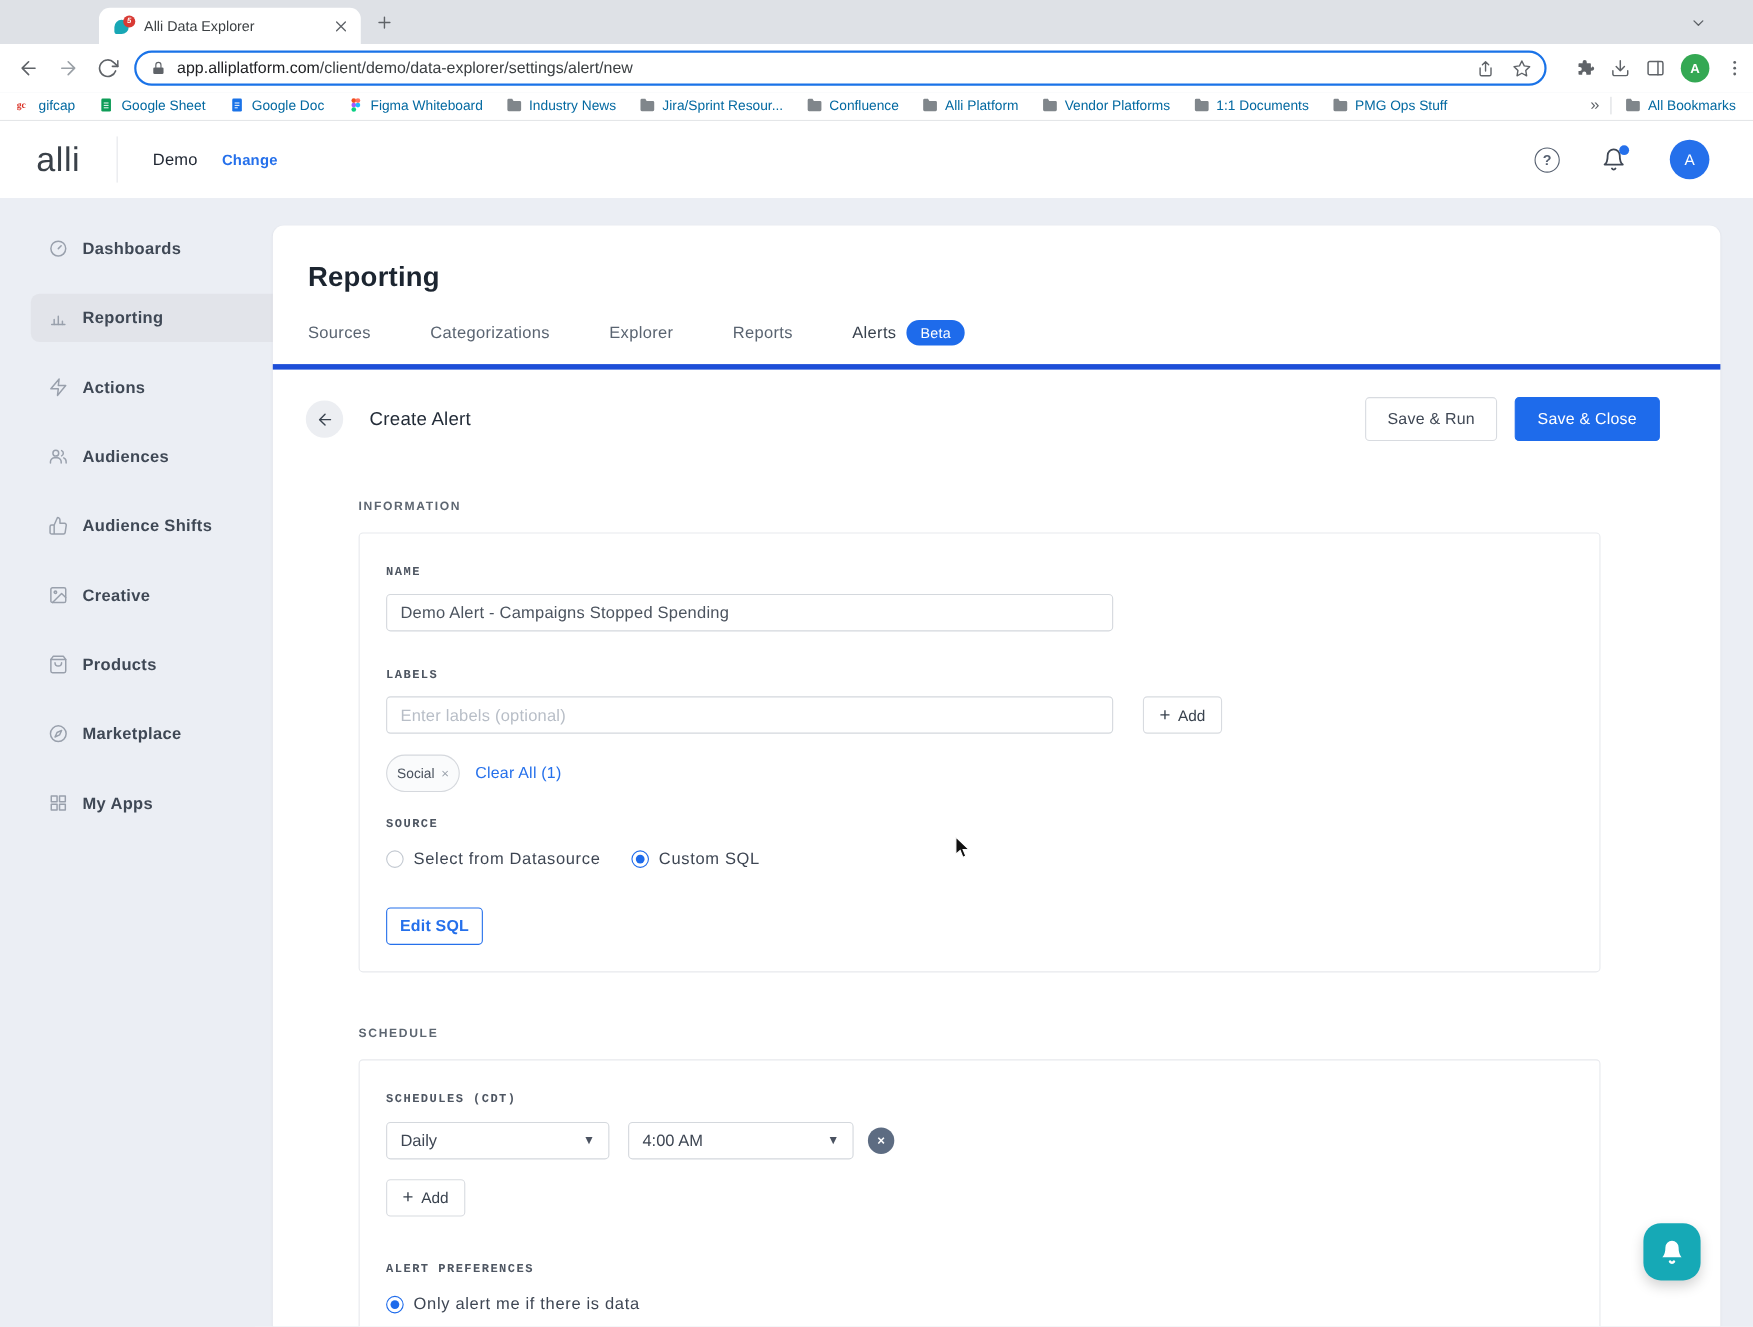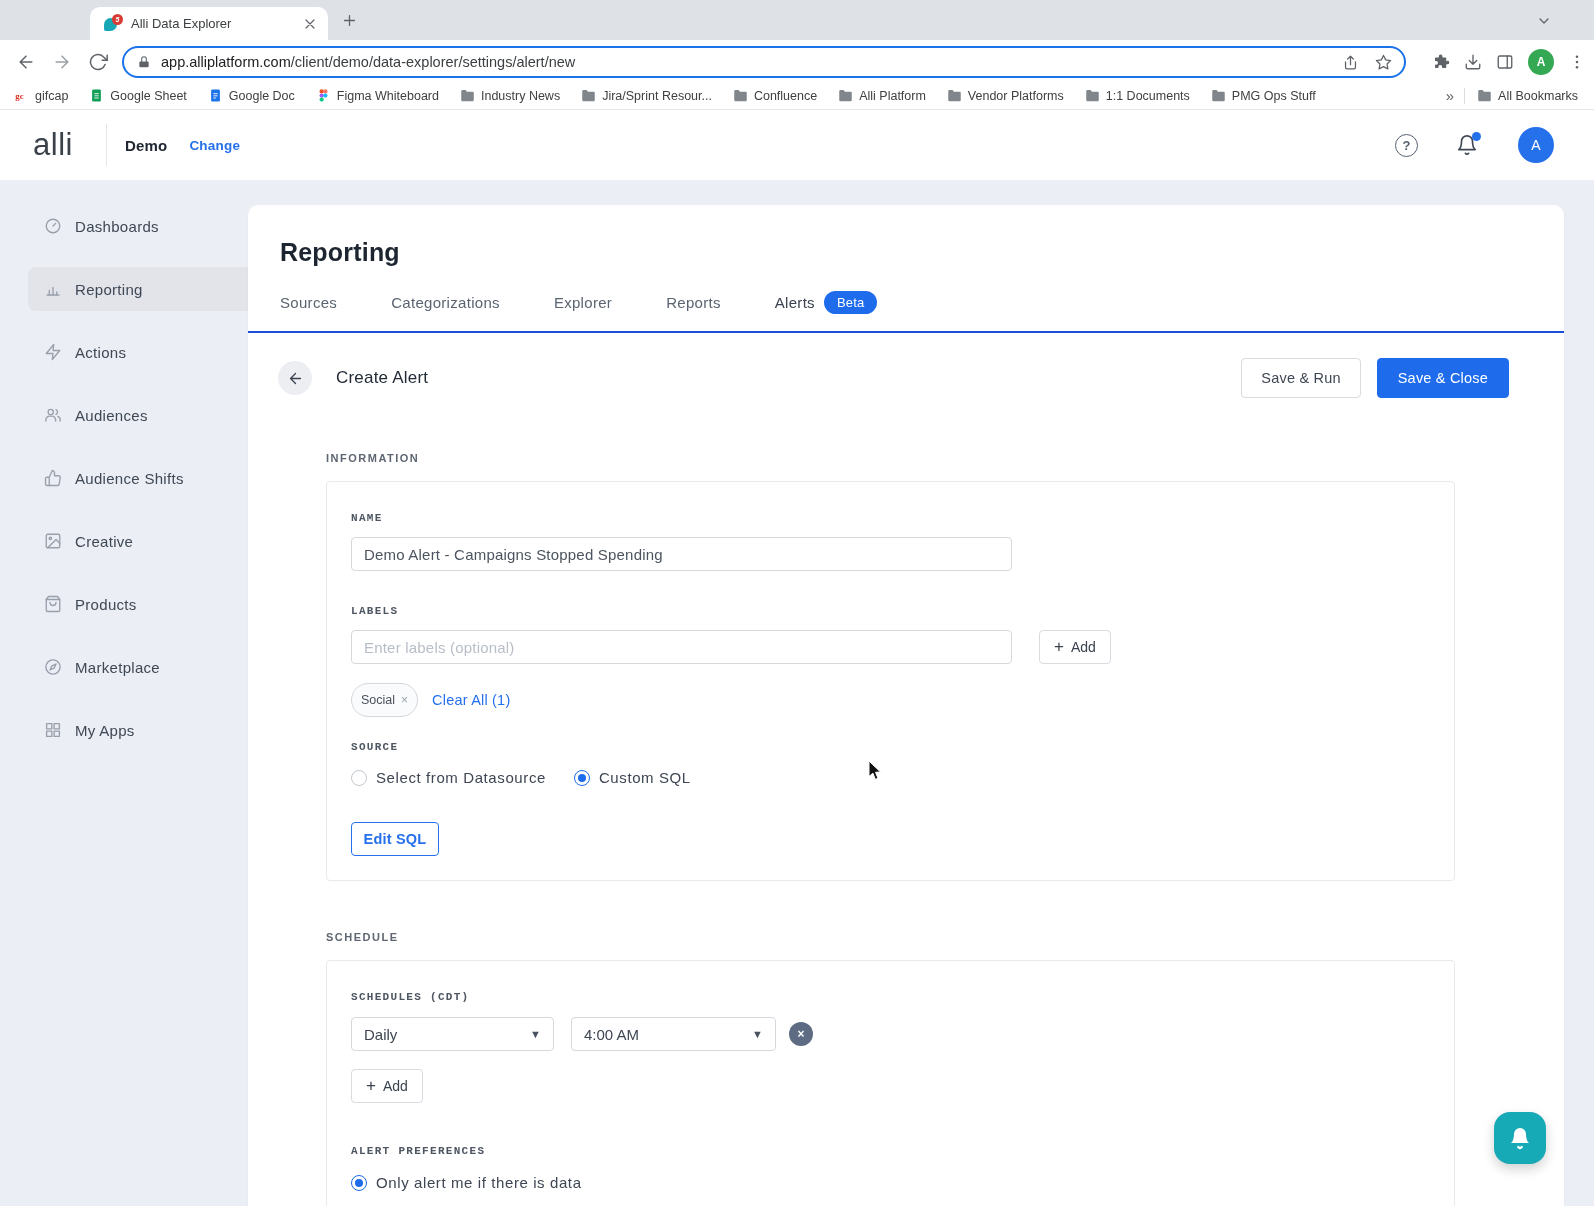--- a/index.html
+++ b/index.html
@@ -39,52 +39,52 @@
   .tb-right { display:flex; align-items:center; margin-left:12px; }
   .tb-ic { width:18px; height:18px; color:#5f6368; margin-left:14px; }
   .tb-avatar { width:26px; height:26px; border-radius:50%; background:#34a853; color:#fff; font-size:12px; font-weight:bold;
                display:flex; align-items:center; justify-content:center; margin-left:14px; }
 
   
   .bookbar { position:absolute; left:0; top:84px; width:1594px; height:26px; background:#fff;
              border-bottom:1px solid #e4e6e8; display:flex; align-items:center; padding:0 10px 2px 14px; }
   .bm { display:flex; align-items:center; margin-right:21px; cursor:default; }
   .bm .bico { width:15px; height:15px; margin-right:6px; }
-  .bm-label { font-size:12.5px; color:#404040; white-space:nowrap; }
+  .bm-label { font-size:12.5px; color:#0369a1; white-space:nowrap; }
   .bookbar-spring { flex:1; }
   .bm-more { font-size:15px; color:#5f6368; margin:0 10px; }
   .bm-sep { width:1px; height:16px; background:#dadce0; margin-right:12px; }
 
   
   .appbar { position:absolute; left:0; top:110px; width:1594px; height:70px; background:#fff; display:flex; align-items:center; }
   .logo { margin-left:33px; font-size:31px; font-weight:500; color:#3a4149; letter-spacing:.5px; }
   .appbar-div { width:1px; height:42px; background:#e4e6ea; margin-left:33px; }
-  .client { margin-left:18px; font-size:15px; font-weight:700; color:#202733; letter-spacing:.2px; }
+  .client { margin-left:32px; font-size:15px; font-weight:400; color:#202733; letter-spacing:.2px; }
   .change { margin-left:22px; font-size:13.5px; font-weight:600; color:#2570eb; letter-spacing:.2px; }
   .appbar-spring { flex:1; }
   .help-ic { width:23px; height:23px; border:1.6px solid #566070; border-radius:50%; color:#566070;
              font-size:13px; font-weight:bold; display:flex; align-items:center; justify-content:center; }
   .bell-wrap { position:relative; margin-left:38px; width:22px; height:22px; color:#3f4754; }
   .bell-dot { position:absolute; right:-3px; top:-2px; width:9px; height:9px; border-radius:50%; background:#2570eb; }
   .app-avatar { width:36px; height:36px; border-radius:50%; background:#2570eb; color:#fff; font-size:14px;
                 display:flex; align-items:center; justify-content:center; margin:0 40px 0 40px; }
 
   
   .bodywrap { position:absolute; left:0; top:180px; width:1594px; height:1026px; }
-  .sidebar { position:absolute; left:0; top:0; width:300px; padding-top:24px; }
+  .sidebar { position:absolute; left:0; top:0; width:300px; padding-top:24px;font-weight:bold; }
   .side-item { display:flex; align-items:center; height:44px; margin:0 32px 19px 28px; border-radius:8px; padding-left:16px; }
   .side-item.active { background:#e2e4ea; }
   .side-ic { width:18px; height:18px; color:#99a0ac; flex:0 0 18px; }
   .side-label { margin-left:13px; font-size:15px; color:#3f4855; letter-spacing:.3px; }
 
   
   .maincard { position:absolute; left:248px; top:25px; width:1316px; height:1010px;
               background:#fff; border-radius:10px; box-shadow:0 1px 2px rgba(16,24,40,.05); }
   .page-title { padding:33px 0 0 32px; font-size:25px; font-weight:600; color:#1c2530; letter-spacing:.2px; }
-  .tabs-row { display:flex; align-items:center; gap:54px; padding:24px 0 17px 32px; border-bottom:2px solid #1d4ed8; }
+  .tabs-row { display:flex; align-items:center; gap:54px; padding:24px 0 17px 32px; border-bottom:5px solid #1d4ed8; }
   .tab { font-size:15px; color:#5a6471; letter-spacing:.3px; display:flex; align-items:center; }
   .tab.active { color:#39424e; }
   .tab-badge { margin-left:9px; background:#1e6beb; color:#fff; font-size:13px; padding:4px 13px; border-radius:999px; letter-spacing:.2px; }
 
   .page-head { display:flex; align-items:center; margin:25px 55px 0 30px; }
   .back-btn { width:34px; height:34px; border-radius:50%; background:#eceef2; color:#39424e;
               display:flex; align-items:center; justify-content:center; }
   .back-btn .ico { width:17px; height:17px; }
   .ph-title { margin-left:24px; font-size:17px; font-weight:500; color:#222b37; letter-spacing:.2px; }
   .ph-spring { flex:1; }

